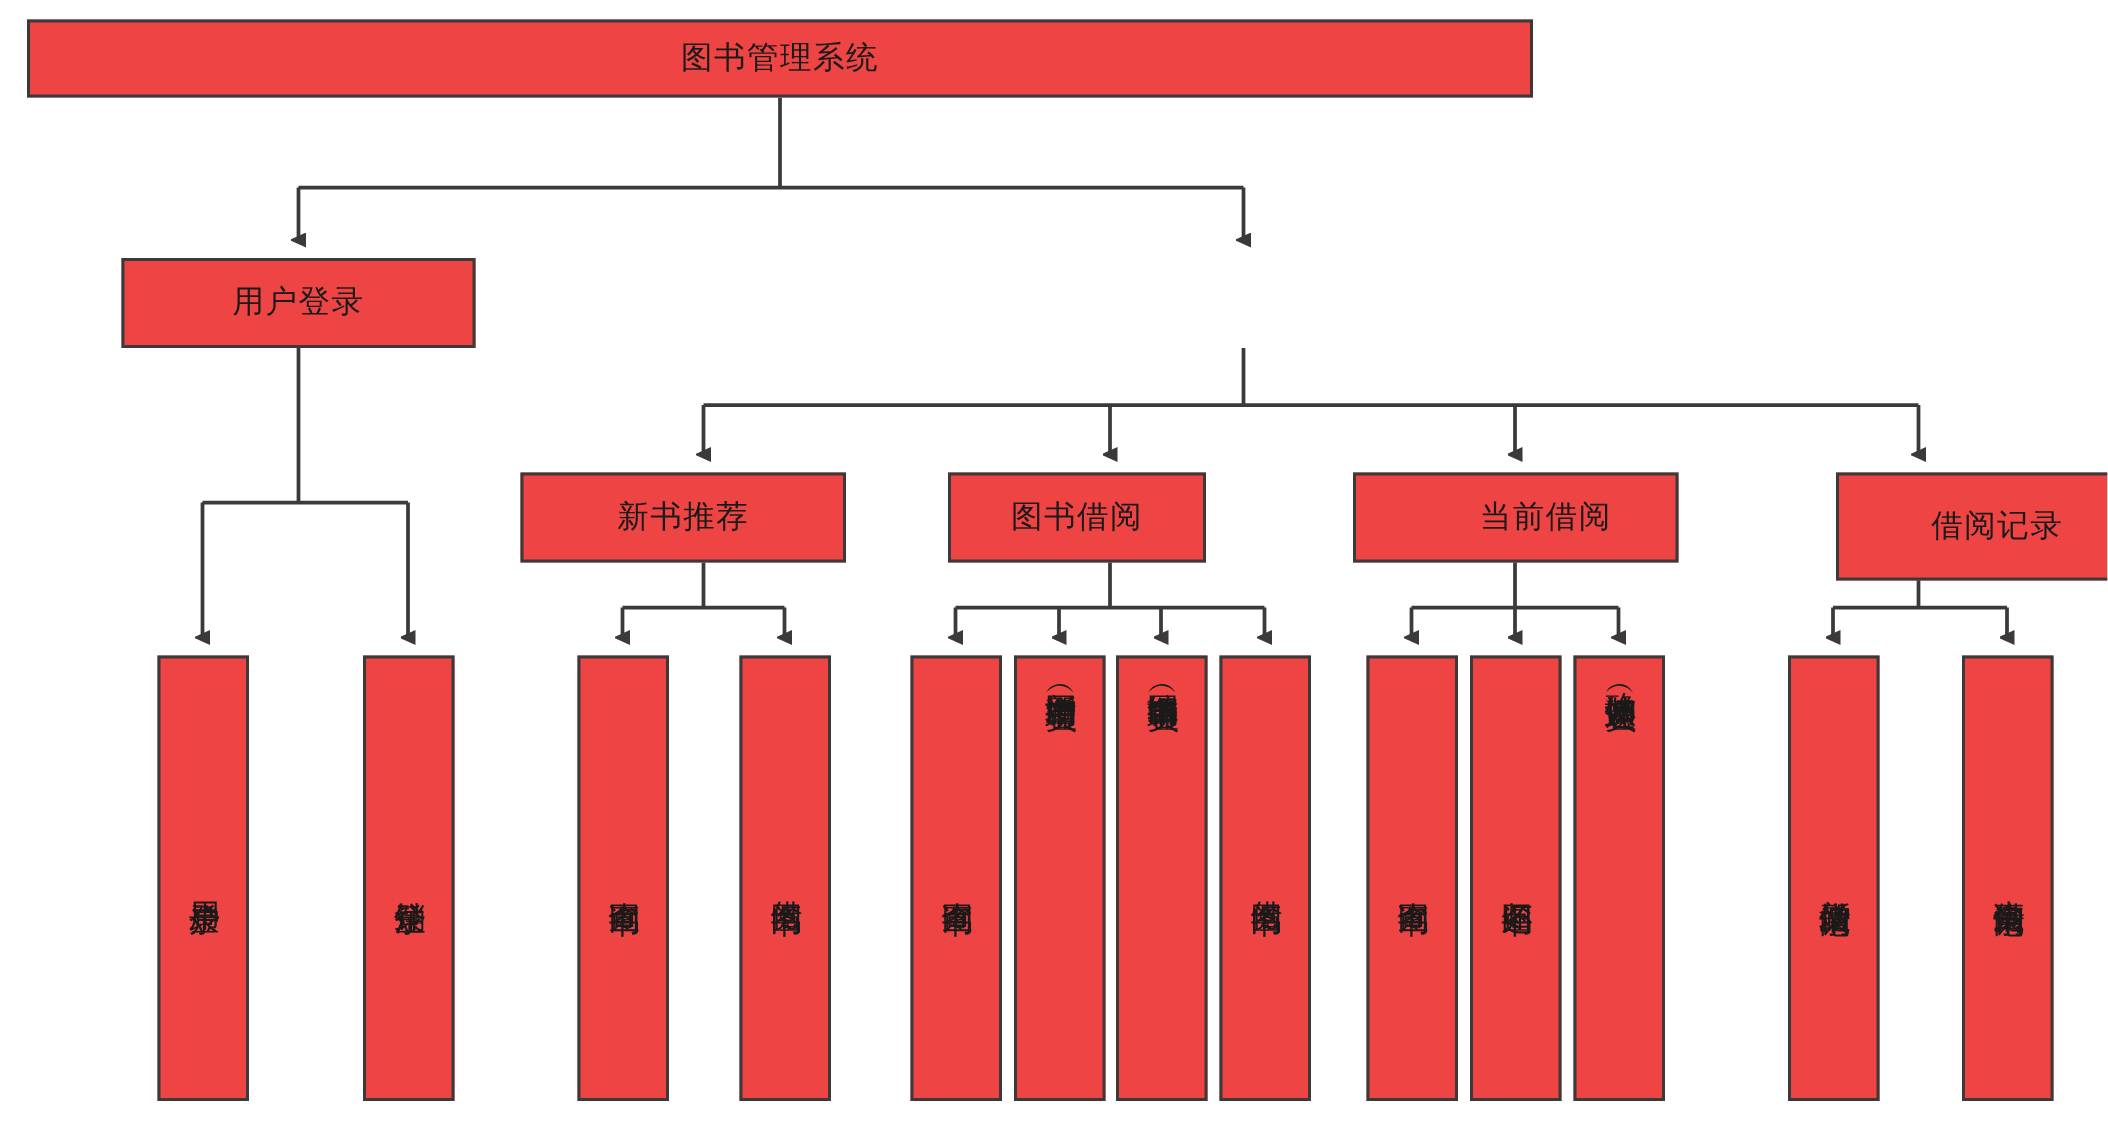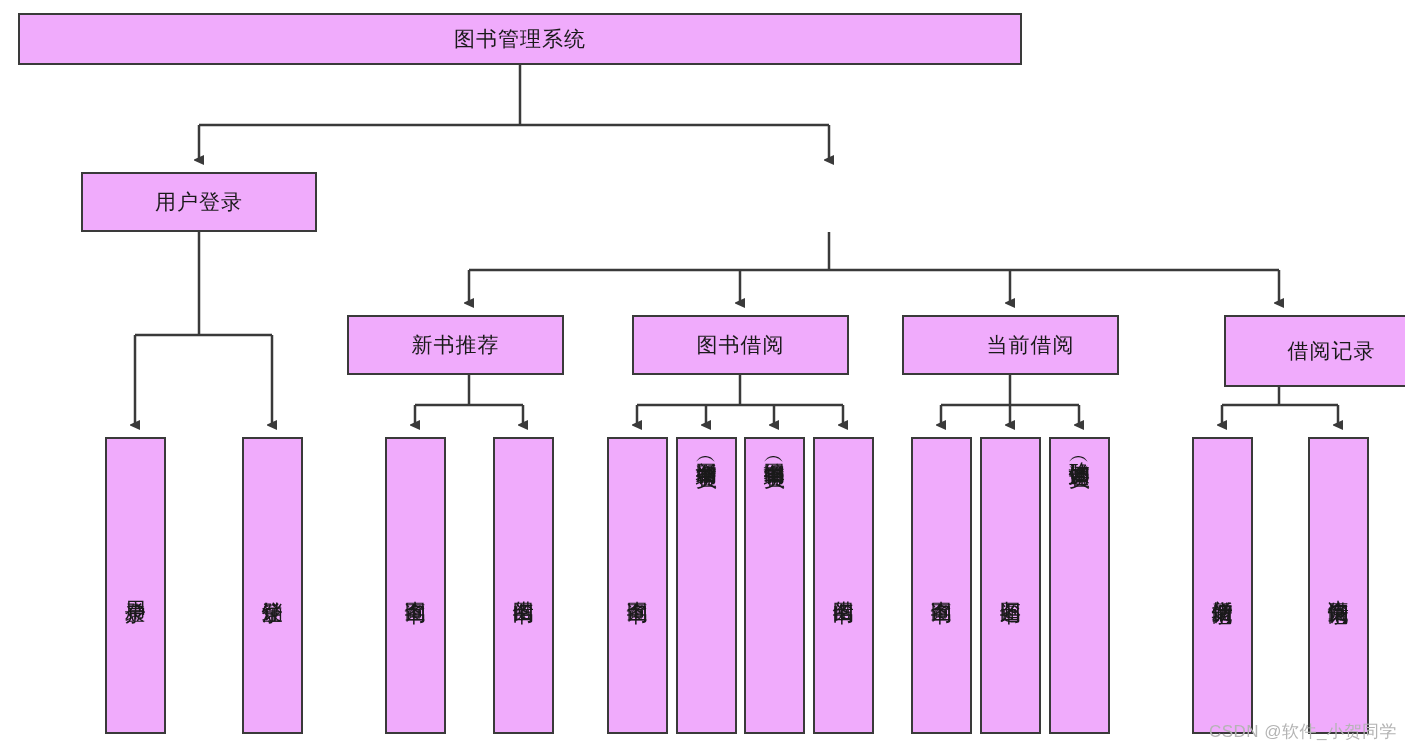--- a/index.html
+++ b/index.html
@@ -22,21 +22,21 @@
     position: absolute;
     left: 0;
     top: 0;
     width: 1405px;
     height: 747px;
     pointer-events: none;
   }
   .node {
     position: absolute;
     box-sizing: border-box;
-    background: #f0abfc;
+    background: #ef4444;
     border: 2px solid #3a3a3a;
     display: flex;
     align-items: center;
     justify-content: center;
     color: #1a1a1a;
   }
   .node-label-h {
     font-size: 21px;
     line-height: 1.1;
     letter-spacing: 1px;
@@ -131,21 +131,21 @@
     <span class="node-label-h">图书管理系统</span>
   </div>
 
   <div class="node" style="left:81px; top:172px; width:236px; height:60px;">
     <span class="node-label-h">用户登录</span>
   </div>
 
   <div class="node" style="left:347px; top:315px; width:217px; height:60px;">
     <span class="node-label-h">新书推荐</span>
   </div>
-  <div class="node" style="left:632px; top:315px; width:217px; height:60px;">
+  <div class="node" style="left:632px; top:315px; width:172px; height:60px;">
     <span class="node-label-h">图书借阅</span>
   </div>
   <div class="node" style="left:902px; top:315px; width:217px; height:60px;padding-left:40px;">
     <span class="node-label-h">当前借阅</span>
   </div>
   <div class="node" style="left:1224px; top:315px; width:215px; height:72px;">
     <span class="node-label-h">借阅记录</span>
   </div>
 
   <div class="node leaf center-v" style="left:105px; top:437px; width:61px; height:297px;">
@@ -185,15 +185,14 @@
     <span class="node-label-v">确认归还（管理员）</span>
   </div>
 
   <div class="node leaf center-v" style="left:1192px; top:437px; width:61px; height:297px;">
     <span class="node-label-v">新增借阅记录</span>
   </div>
   <div class="node leaf center-v" style="left:1308px; top:437px; width:61px; height:297px;">
     <span class="node-label-v">查询借阅记录</span>
   </div>
 
-  <div id="watermark">CSDN @软件_小贺同学</div>
 
 </div>
 
 </body></html>

